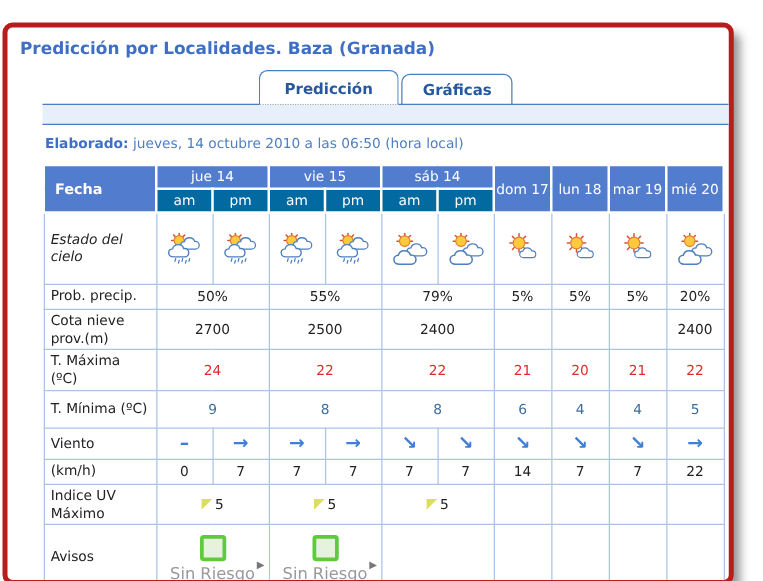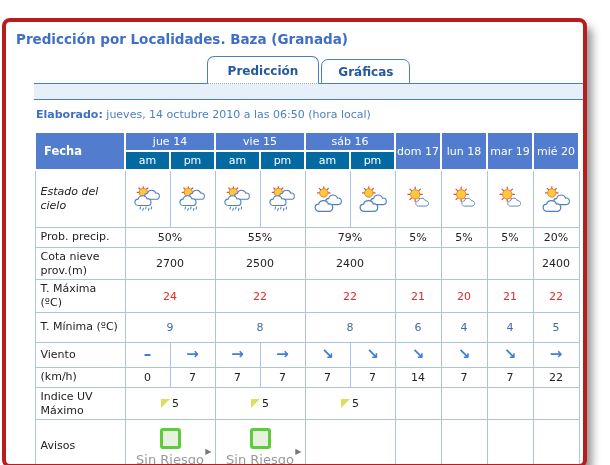--- a/index.html
+++ b/index.html
@@ -129,21 +129,21 @@
       <col class="c-day">
         <col class="c-day">
         <col class="c-day">
         <col class="c-day">
     </colgroup>
     <tbody>
         <tr>
       <th class="fecha" rowspan="2">Fecha</th>
       <th colspan="2">jue 14</th>
       <th colspan="2">vie 15</th>
-      <th colspan="2">sáb 16</th>
+      <th colspan="2">sáb 14</th>
       <th rowspan="2">dom 17</th>
       <th rowspan="2">lun 18</th>
       <th rowspan="2">mar 19</th>
       <th rowspan="2">mié 20</th>
     </tr>
     <tr>
       <th class="ampm">am</th>
       <th class="ampm">pm</th>
       <th class="ampm">am</th>
       <th class="ampm">pm</th>

